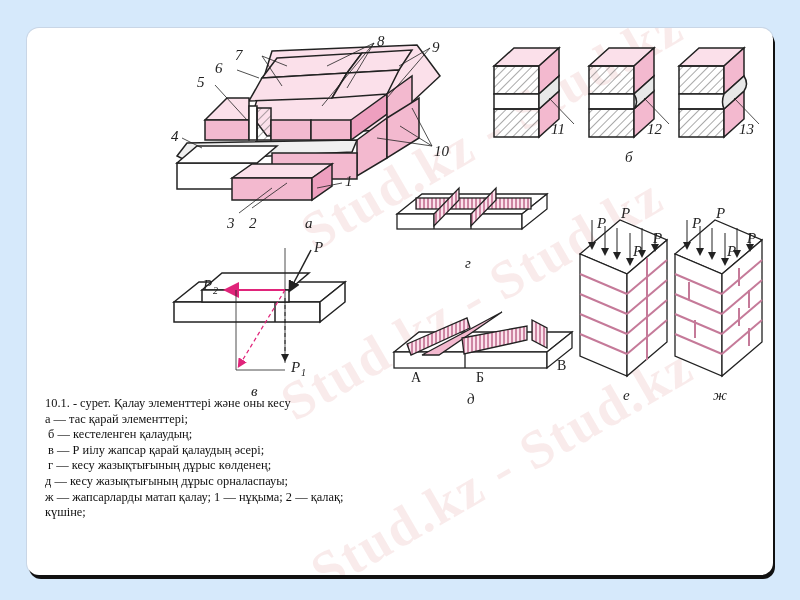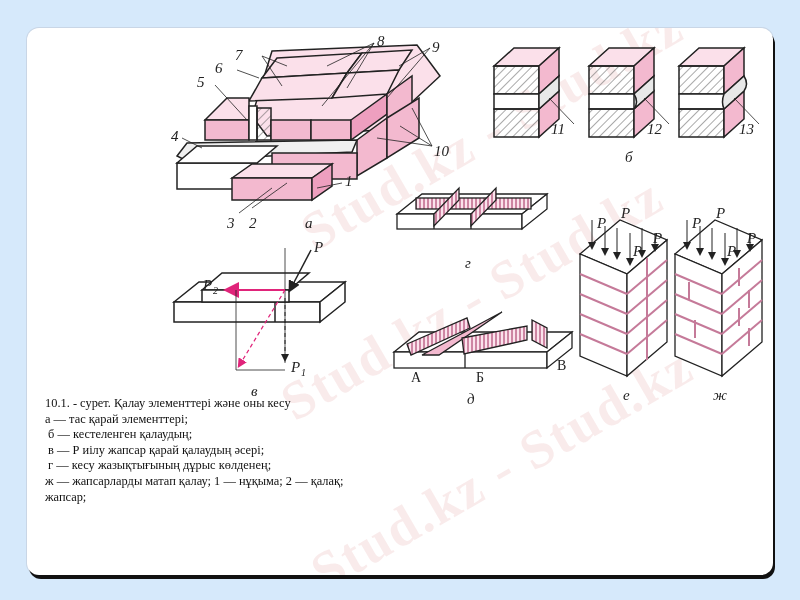--- a/index.html
+++ b/index.html
@@ -302,16 +302,17 @@
       </g>
     </svg>
   </div>
 
   <div class="caption">
     <div>10.1. - сурет. Қалау элементтері және оны кесу</div>
     <div>а — тас қарай элементтері;</div>
     <div> б — кестеленген қалаудың;</div>
     <div> в — Р иілу жапсар қарай қалаудың әсері;</div>
     <div> г — кесу жазықтығының дұрыс көлденең;</div>
+    <div>д — кесу жазықтығының дұрыс орналаспауы;</div>
     <div>ж — жапсарларды матап қалау; 1 — нұқыма; 2 — қалақ;</div>
-    <div>жапсар;</div>
+    <div>күшіне;</div>
   </div>
 </div>
 
 </body></html>

